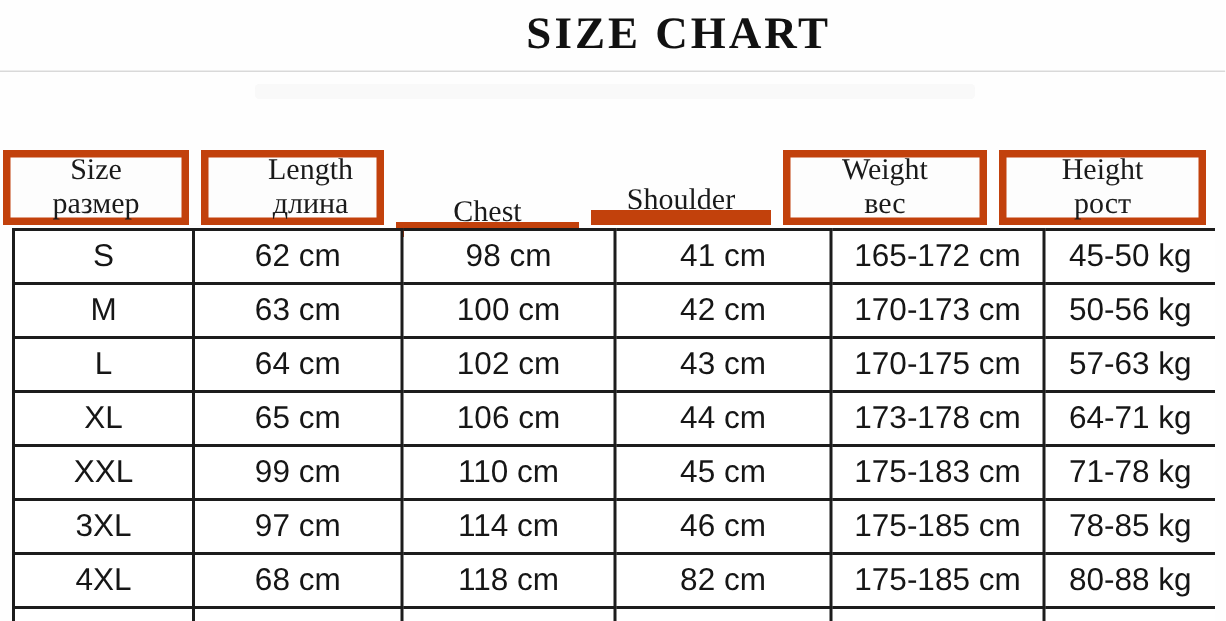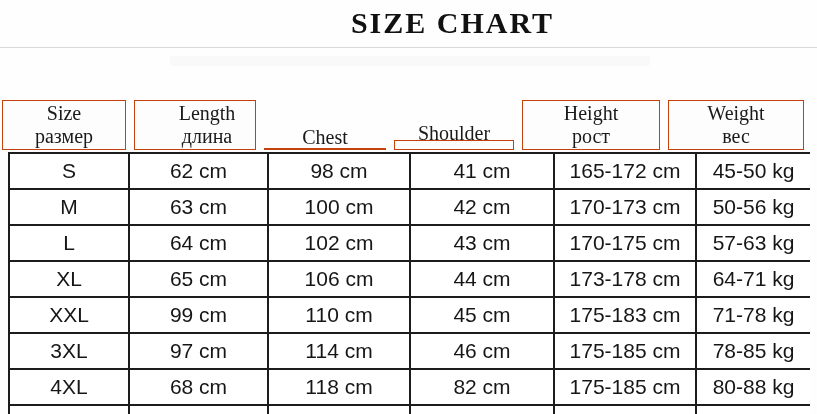--- a/index.html
+++ b/index.html
@@ -49,21 +49,21 @@
   .header-row {
     position: absolute;
     top: 100px;
     left: 2px;
     height: 50px;
     display: flex;
     gap: 8px;
   }
   .header-cell {
     box-sizing: border-box;
-    border: 1px solid #c2410c;
+    border: 5px solid #c2410c;
     display: flex;
     flex-direction: column;
     align-items: center;
     justify-content: center;
     font-family: "Liberation Serif", serif;
     font-size: 20px;
     line-height: 1.15;
     color: #1a1a1a;
     background: #fdfdfd;
   }
@@ -128,27 +128,27 @@
       <span>длина</span>
     </div>
     <div class="header-cell hc2">
       <span>Chest</span>
       <span>грудь</span>
     </div>
     <div class="header-cell hc3">
       <span>Shoulder</span>
       <span>плечо</span>
     </div>
+    <div class="header-cell hc5">
+      <span>Weight</span>
+      <span>вес</span>
+    </div>
     <div class="header-cell hc4">
       <span>Height</span>
       <span>рост</span>
-    </div>
-    <div class="header-cell hc5">
-      <span>Weight</span>
-      <span>вес</span>
     </div>
   </div>
 
   <div class="table-wrap">
     <table class="size-table">
       <colgroup>
         <col class="c0">
           <col class="c1">
           <col class="c2">
         <col class="c3">

